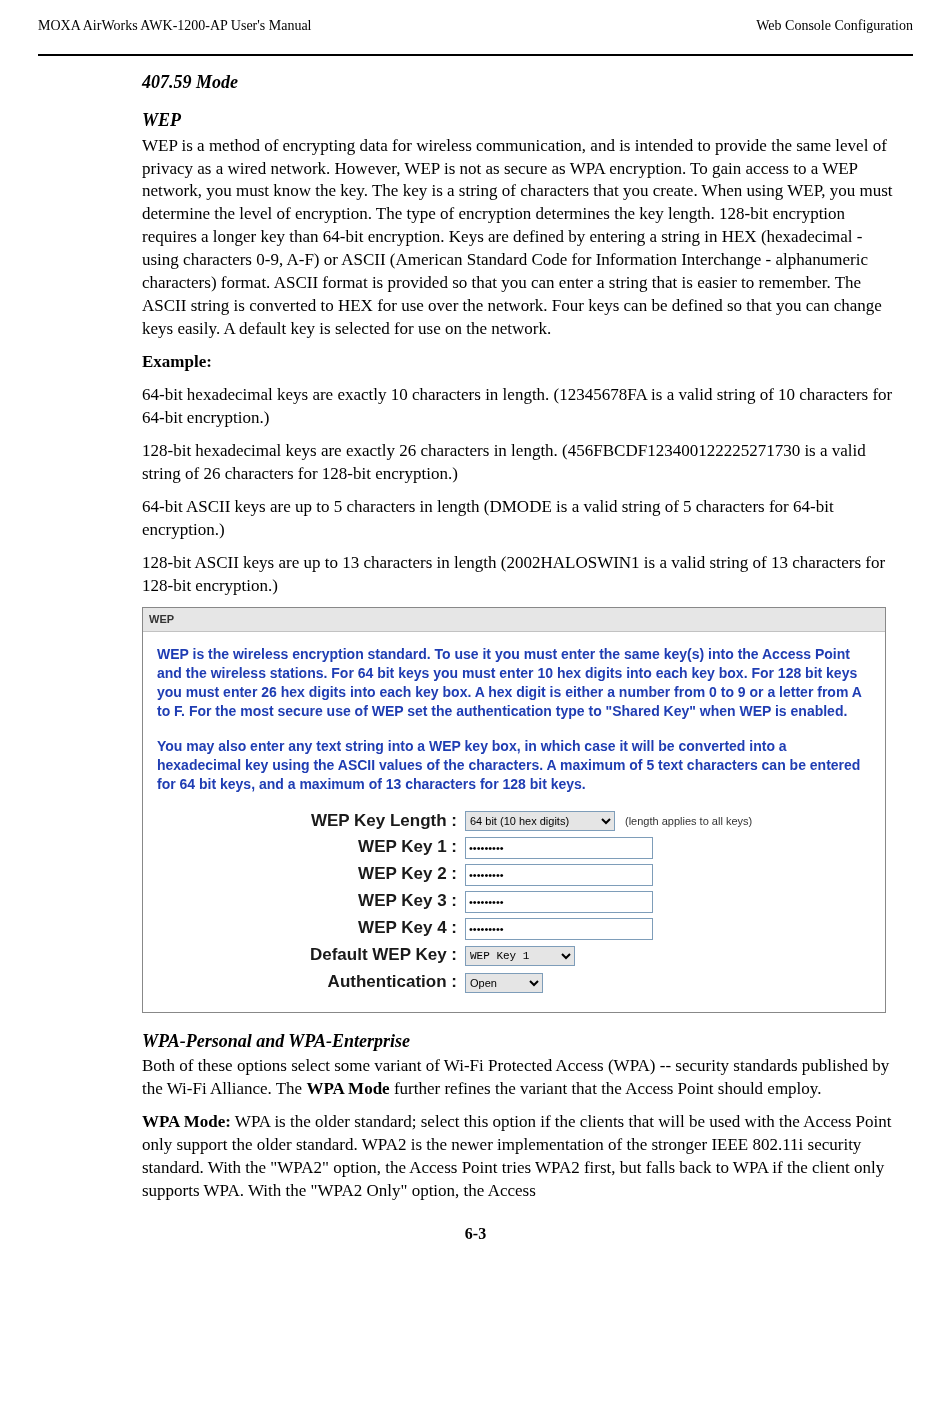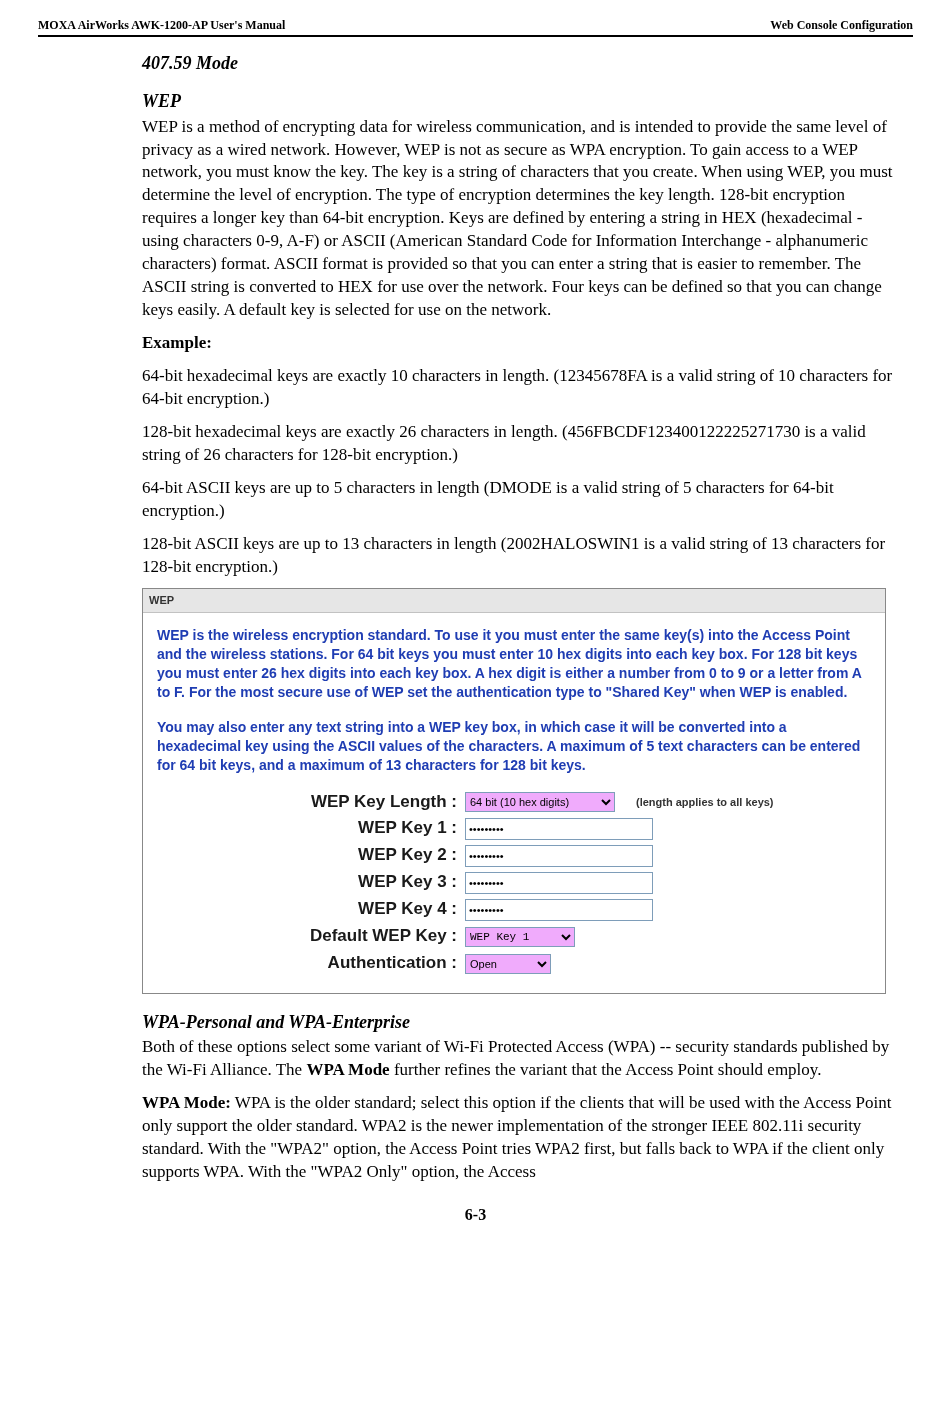--- a/index.html
+++ b/index.html
@@ -9,23 +9,23 @@
     background: #fff;
     color: #000;
     width: 951px;
   }
   .page {
     padding: 18px 38px 30px 38px;
   }
   .header-row {
     display: flex;
     justify-content: space-between;
-    font-weight: bold;
-    font-size: 12px;
-    margin-bottom: 2px;
+    font-weight: normal;
+    font-size: 14px;
+    margin-bottom: 20px;
   }
   .hr {
     border: none;
     border-top: 2px solid #000;
     margin: 2px 0 14px 0;
   }
   .content {
     padding-left: 104px;
     padding-right: 10px;
     font-size: 17px;
@@ -94,27 +94,26 @@
     border: 1px solid #7e9db9;
     font-family: Verdana, Arial, sans-serif;
     font-size: 11px;
     padding: 1px 3px;
   }
   .form-ctrl select {
     border: 1px solid #7e9db9;
     font-family: Verdana, Arial, sans-serif;
     font-size: 11px;
     height: 20px;
-    background: #f0abfc;
+    background: #e5e5e5;
   }
   .length-note {
-    margin-left: 21px;
+    margin-left: 10px;
     color: #333;
     font-size: 11px;
-    font-weight: bold;
   }
   .footer {
     text-align: center;
     font-weight: bold;
     font-size: 16px;
     margin-top: 22px;
   }
 </style>
 </head>
 <body>
@@ -188,21 +187,21 @@
           <div class="form-ctrl">
             <select style="width:110px;font-family:Liberation Mono, monospace;">
               <option>WEP Key 1</option>
             </select>
           </div>
         </div>
 
         <div class="form-row">
           <div class="form-label">Authentication :</div>
           <div class="form-ctrl">
-            <select style="width:86px;">
+            <select style="width:78px;">
               <option>Open</option>
             </select>
           </div>
         </div>
 
       </div>
     </div>
 
     <div class="subhead">WPA-Personal and WPA-Enterprise</div>
     <p class="para">

